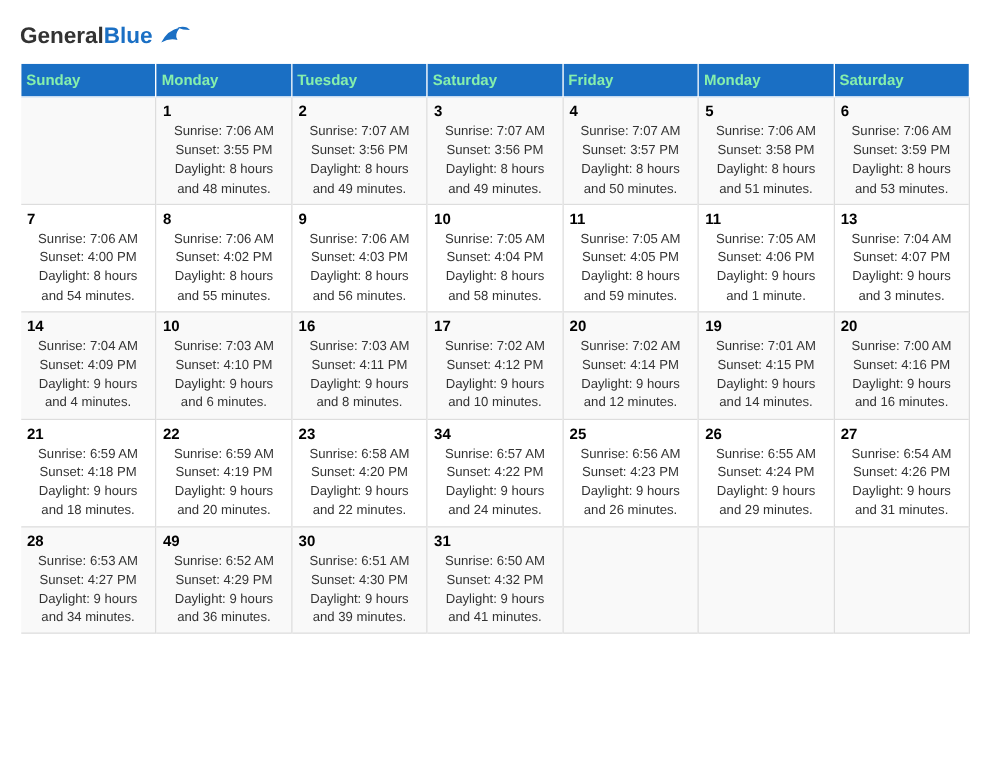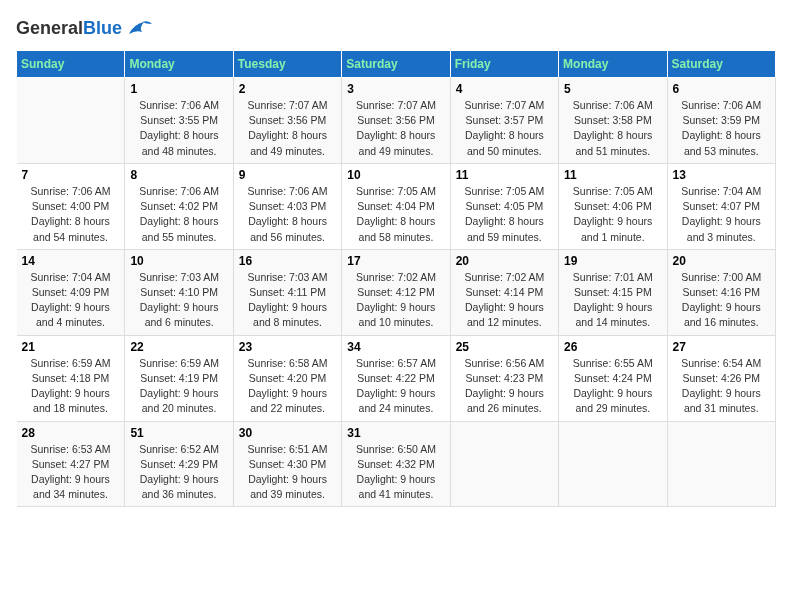--- a/index.html
+++ b/index.html
@@ -237,21 +237,21 @@
           <span class="day-number">27</span>
           <div class="day-info">Sunrise: 6:54 AM<br>Sunset: 4:26 PM<br>Daylight: 9 hours and 31 minutes.</div>
         </td>
       </tr>
       <tr>
         <td>
           <span class="day-number">28</span>
           <div class="day-info">Sunrise: 6:53 AM<br>Sunset: 4:27 PM<br>Daylight: 9 hours and 34 minutes.</div>
         </td>
         <td>
-          <span class="day-number">51</span>
+          <span class="day-number">49</span>
           <div class="day-info">Sunrise: 6:52 AM<br>Sunset: 4:29 PM<br>Daylight: 9 hours and 36 minutes.</div>
         </td>
         <td>
           <span class="day-number">30</span>
           <div class="day-info">Sunrise: 6:51 AM<br>Sunset: 4:30 PM<br>Daylight: 9 hours and 39 minutes.</div>
         </td>
         <td>
           <span class="day-number">31</span>
           <div class="day-info">Sunrise: 6:50 AM<br>Sunset: 4:32 PM<br>Daylight: 9 hours and 41 minutes.</div>
         </td>

